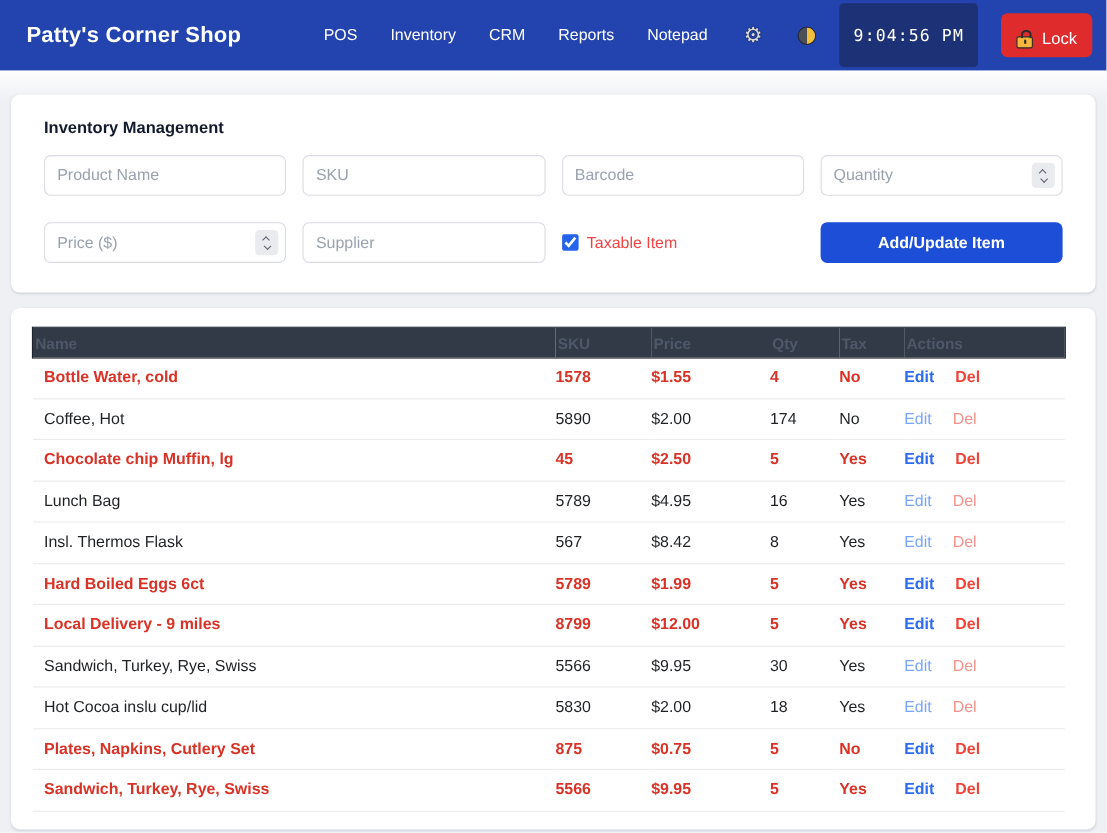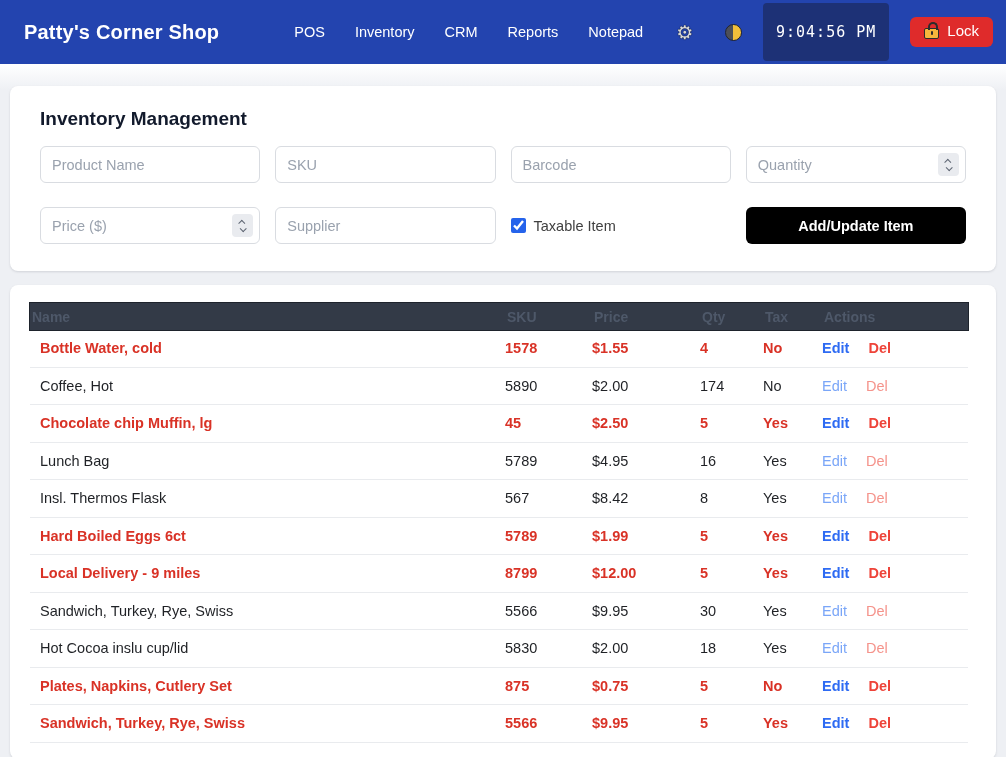--- a/index.html
+++ b/index.html
@@ -35,21 +35,21 @@
   .clock {
     background:#1d3176; color:#fff;
     font-family:"DejaVu Sans Mono", monospace;
     font-size:15px; letter-spacing:1px;
     padding:20px 13px; border-radius:4px;
   }
   .lock-btn {
     display:flex; align-items:center; gap:8px;
     background:#df2b2b; border:none; border-radius:6px;
     color:#fff; font-size:15px; font-family:inherit;
-    padding:5px 14px 8px; cursor:pointer;
+    padding:15px 14px 8px; cursor:pointer;
   }
   .lock-icon { position:relative; width:15px; height:11px; background:#f6b73c; border:1px solid #2c2c2c; border-radius:2px; margin-top:5px; }
   .lock-icon::before {
     content:""; position:absolute; top:-7px; left:2.5px;
     width:6px; height:6px; border:2px solid #2c2c2c; border-bottom:none;
     border-radius:5px 5px 0 0;
   }
   .lock-icon::after {
     content:""; position:absolute; left:5.5px; top:2.5px;
     width:2px; height:4px; background:#2c2c2c; border-radius:1px;
@@ -58,21 +58,21 @@
   
   .top-glow { height:26px; background:linear-gradient(#ffffff, #eef0f4); }
 
   
   .main { padding:0 10px; margin-top:-4px; }
   .card {
     background:#fff; border-radius:8px;
     box-shadow:0 1px 2px rgba(16,24,40,.05), 0 1px 3px rgba(16,24,40,.08);
   }
   .form-card { padding:22px 30px 27px; margin-bottom:14px; }
-  .section-title { margin:0 0 16px; font-size:19px; font-weight:700; color:#121a2c; }
+  .section-title { margin:0 0 16px; font-size:15px; font-weight:700; color:#121a2c; }
   .form-grid {
     display:grid; grid-template-columns:repeat(4,1fr);
     gap:24px 15px; align-items:center;
   }
   .text-input {
     height:37px; width:100%;
     border:1px solid #d9dce1; border-radius:6px;
     padding:0 11px; font-size:14.5px; color:#333;
     font-family:inherit; background:#fff; outline:none;
   }
@@ -82,24 +82,24 @@
   .spinner {
     position:absolute; right:7px; top:7px;
     width:21px; height:23px; background:#e9ebef; border-radius:4px;
     display:flex; flex-direction:column; align-items:center; justify-content:center; gap:2px;
   }
   .chev-up, .chev-down { width:5px; height:5px; border:1.5px solid #5e6673; }
   .chev-up   { border-bottom:none; border-right:none; transform:rotate(45deg) translateY(1px); }
   .chev-down { border-top:none;    border-left:none;  transform:rotate(45deg) translateY(-1px); }
   .checkbox-group { display:flex; align-items:center; gap:8px; }
   .checkbox-group input { width:15px; height:15px; accent-color:#2563eb; margin:0; cursor:pointer; }
-  .checkbox-label { font-size:14.5px; color:#404040; }
+  .checkbox-label { font-size:14.5px; color:#ef4444; }
   .submit-btn {
     height:37px; width:100%;
-    background:#000000; color:#fff;
+    background:#1d4ed8; color:#fff;
     border:none; border-radius:6px;
     font-size:14.5px; font-weight:700; font-family:inherit;
     cursor:pointer;
   }
 
   
   .table-card { padding:18px 44px 16px 20px; }
   table { border-collapse:collapse; width:100%; table-layout:fixed; }
   thead tr { outline:1px solid #1e232c; }
   thead th {

